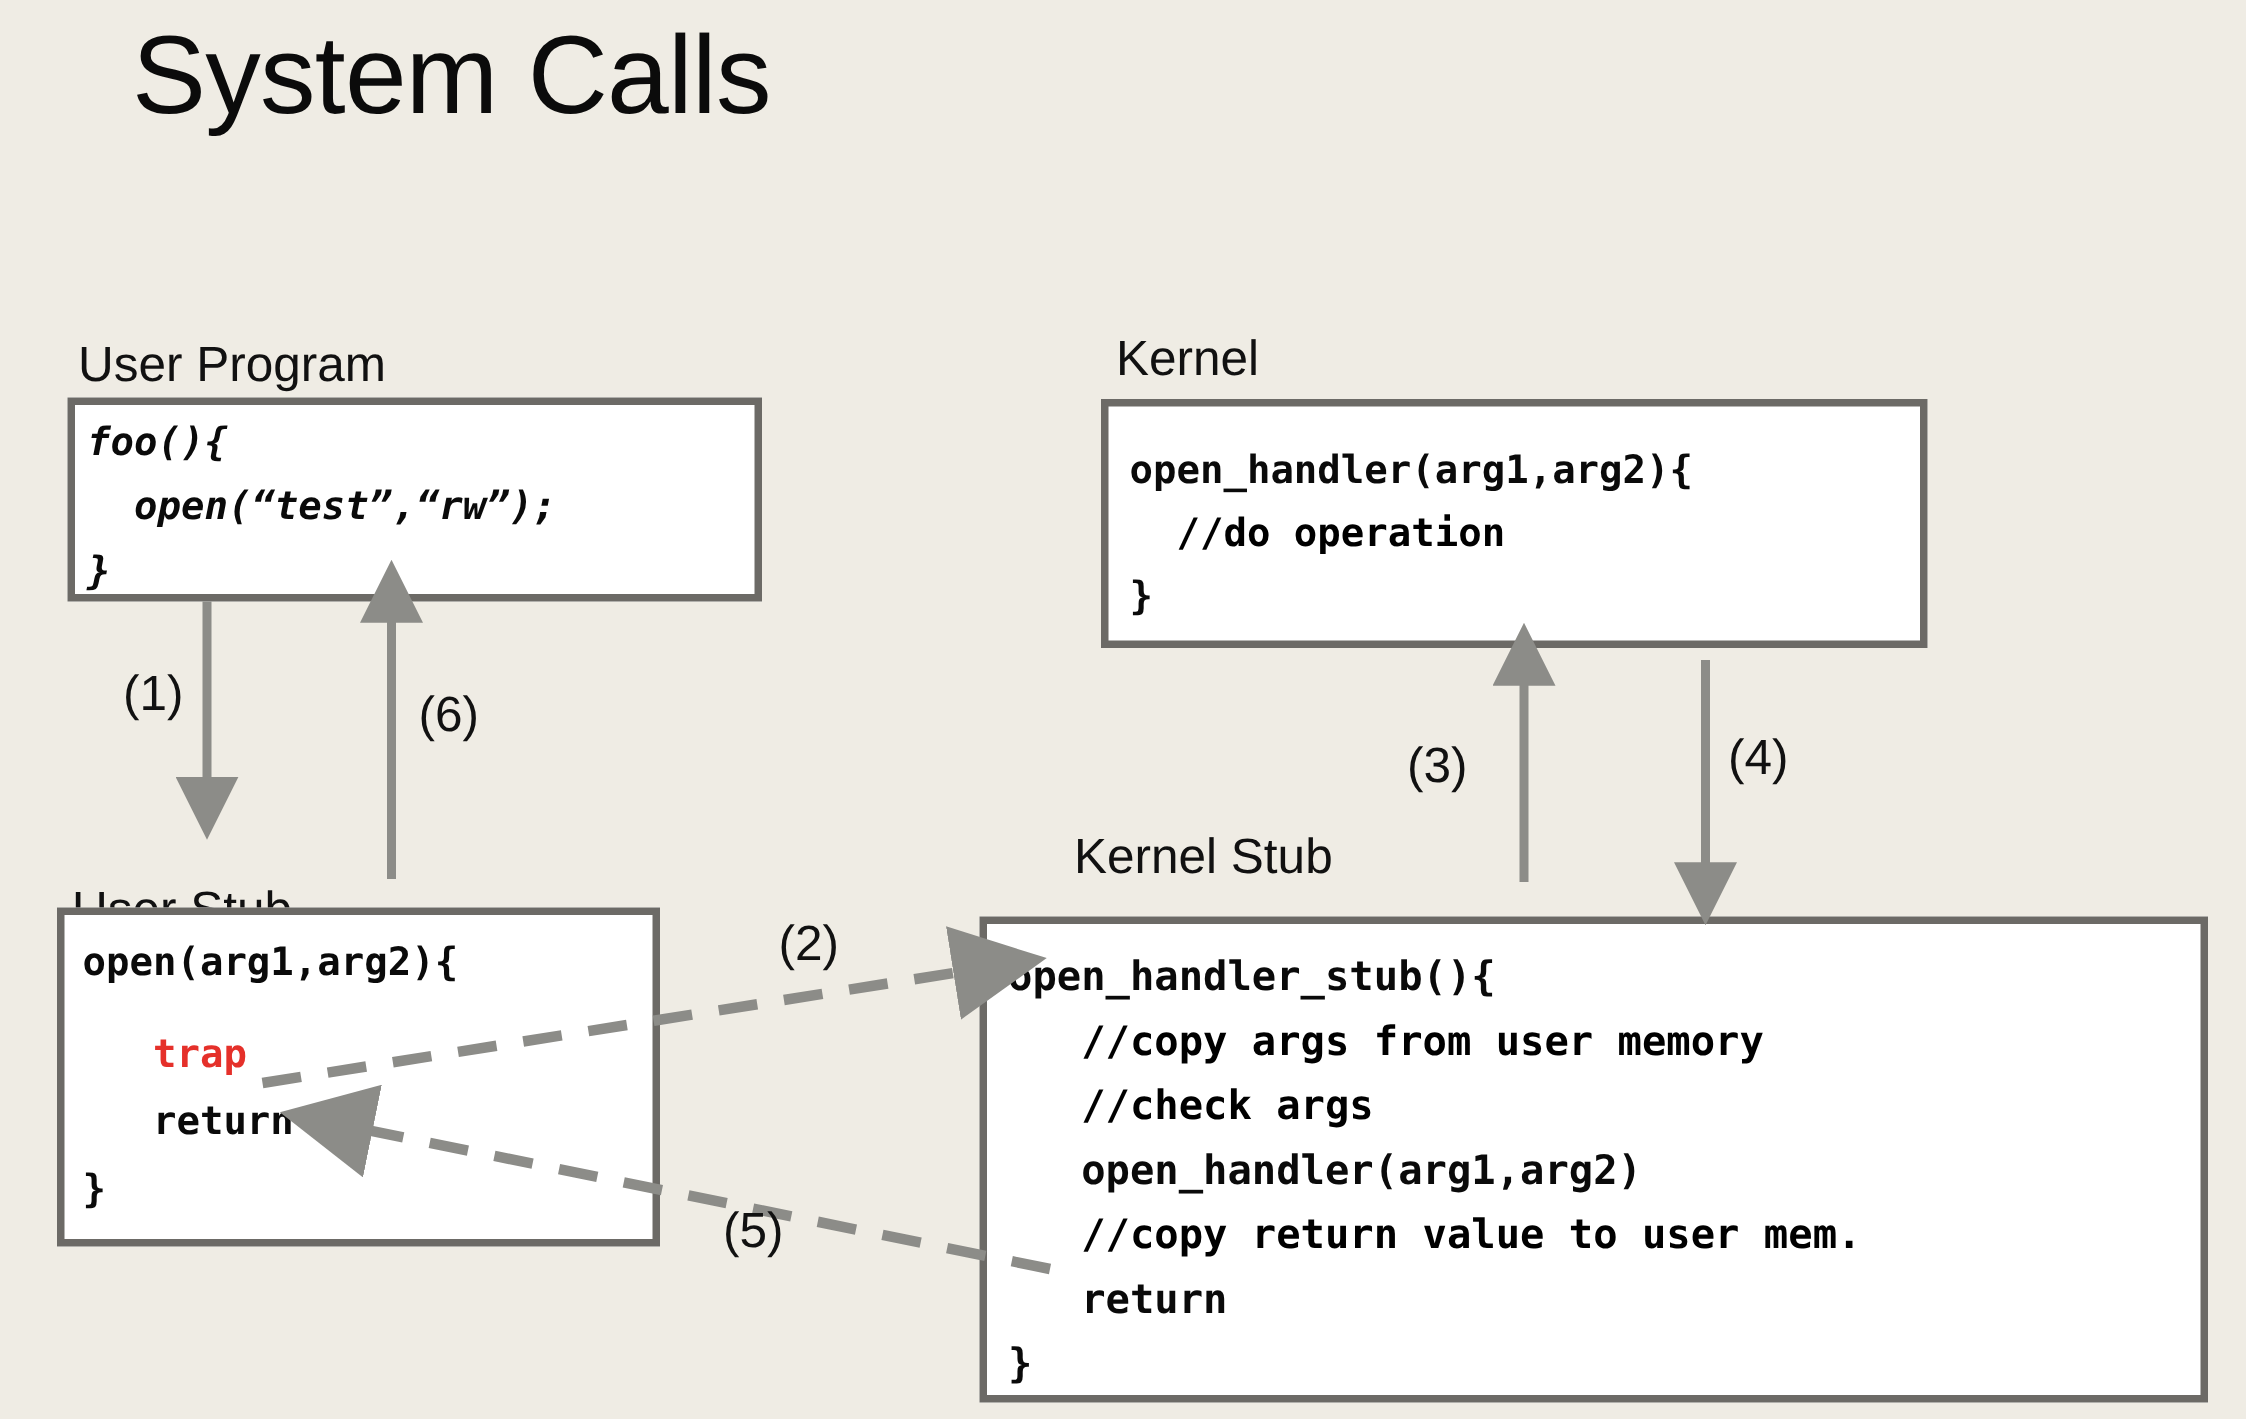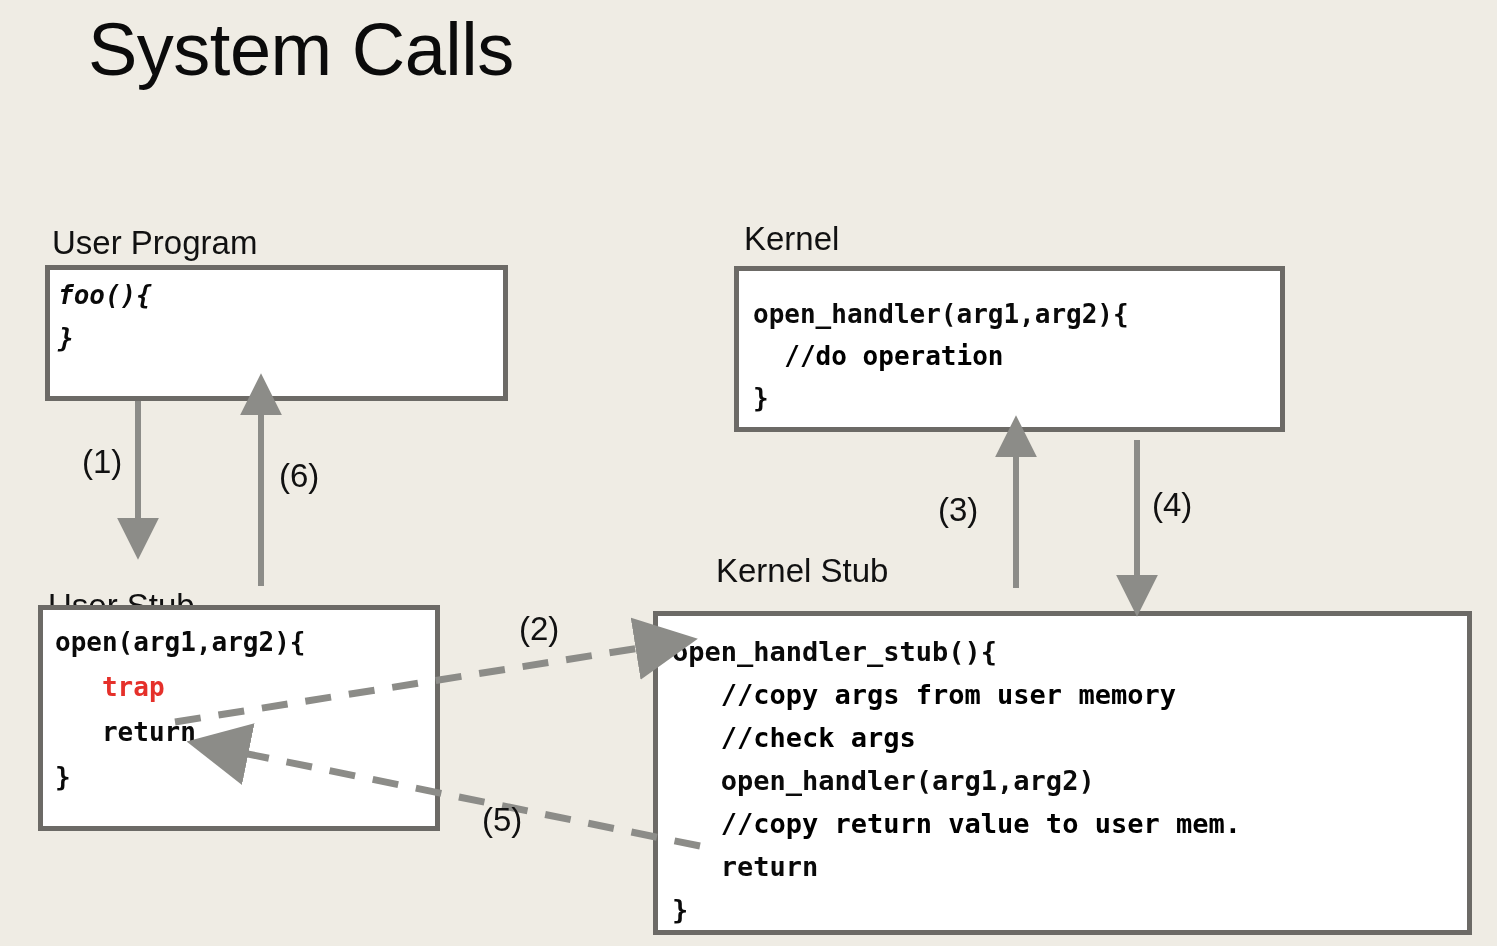--- a/index.html
+++ b/index.html
@@ -91,21 +91,21 @@
 
   #box-kernel-stub {
     left: 653px; top: 611px;
     width: 819px; height: 324px;
     padding: 14px 0 0 14px;
     font-size: 27px;
   }
   #box-kernel-stub .code-line { line-height: 43px; }
 
   .comment { color: #000000; }
-  .trap    { color: #E5302A; }
+  .trap    { color: #E5302A; margin-top: 16px; }
 
   
   .step-label {
     position: absolute;
     font-size: 33px;
     line-height: 36px;
     color: #111111;
     white-space: nowrap;
   }
   .lbl-1 { left: 82px;  top: 444px; }
@@ -134,20 +134,21 @@
   <div class="caption cap-user-program">User Program</div>
 
   <div class="caption cap-kernel">Kernel</div>
 
   <div class="caption cap-user-stub">User Stub</div>
 
   <div class="caption cap-kernel-stub">Kernel Stub</div>
 
   <div class="code-box" id="box-user-program">
     <div class="code-line">foo(){</div>
+    <div class="code-line">  open(“test”,“rw”);</div>
     <div class="code-line">}</div>
   </div>
 
   <div class="code-box" id="box-kernel">
     <div class="code-line">open_handler(arg1,arg2){</div>
     <div class="code-line comment">  //do operation</div>
     <div class="code-line">}</div>
   </div>
 
   <div class="code-box" id="box-user-stub">

